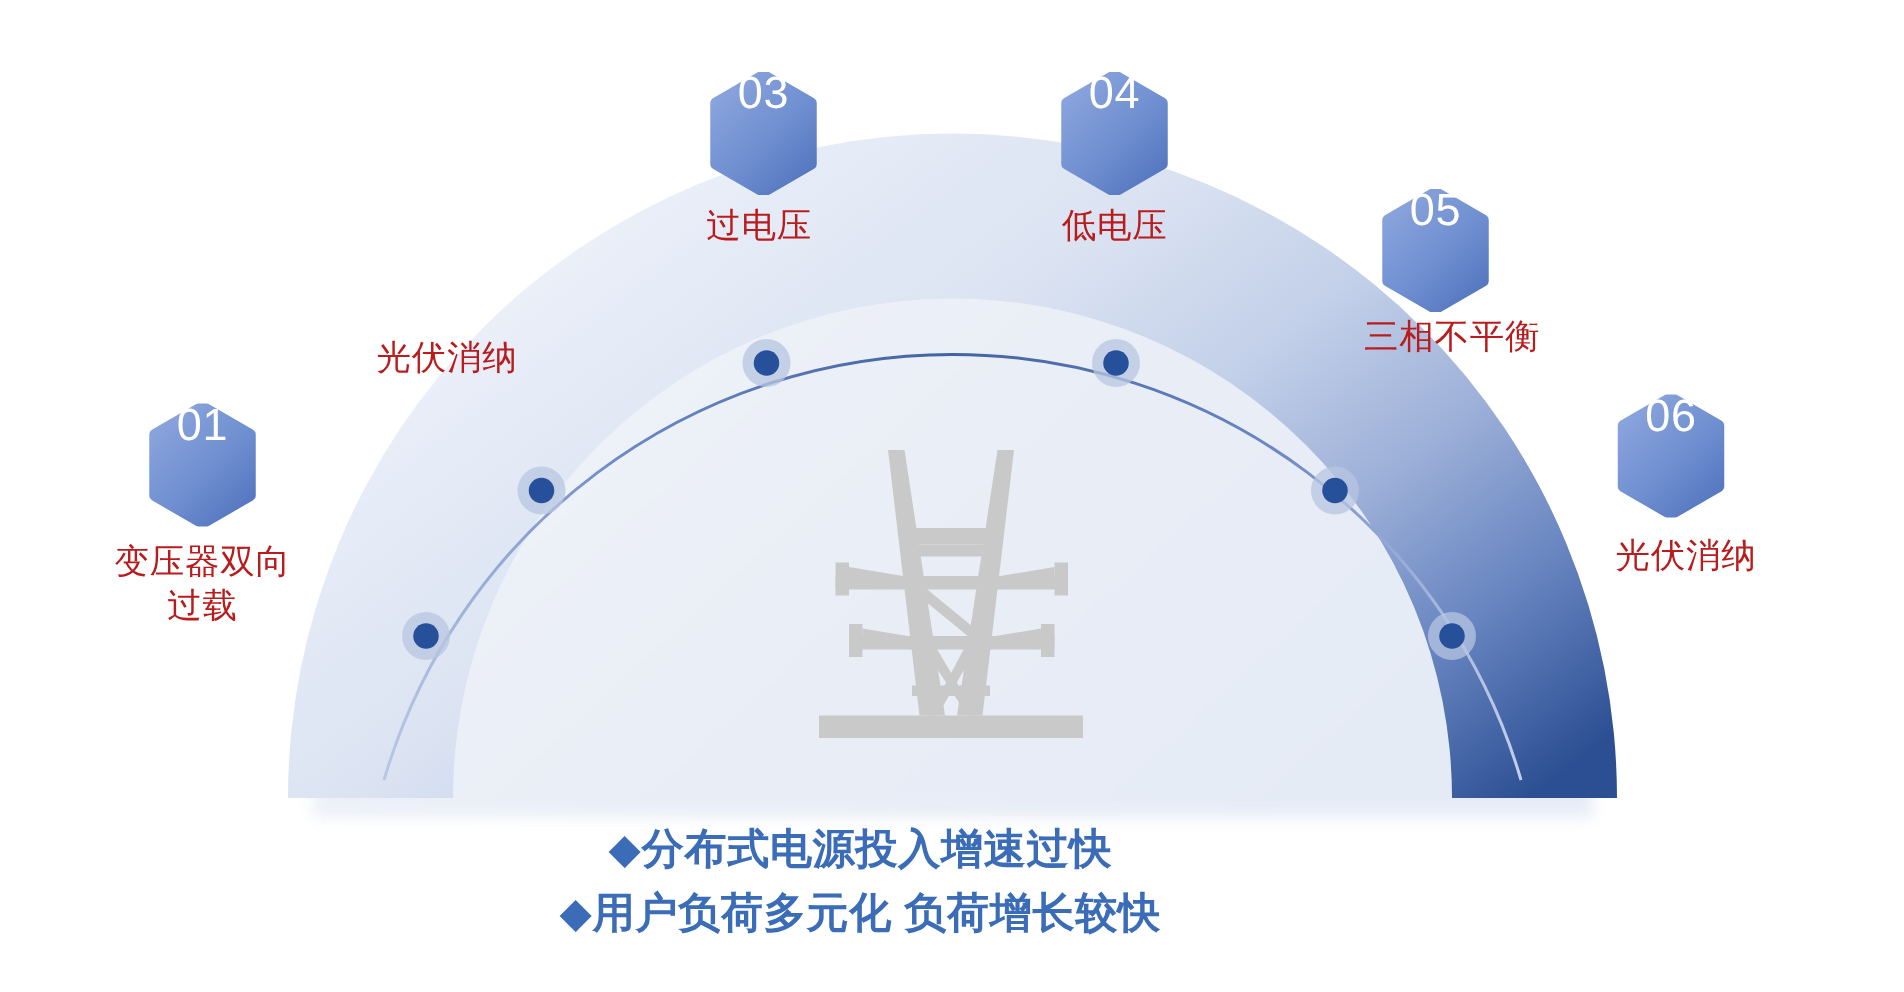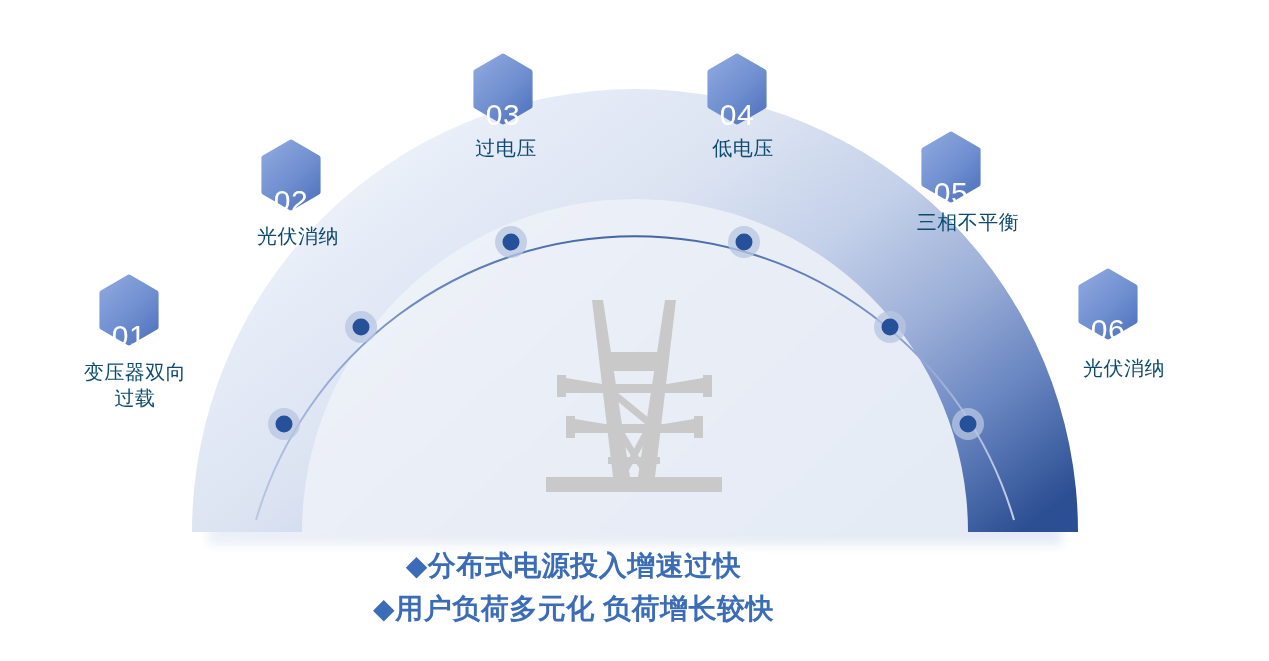--- a/index.html
+++ b/index.html
@@ -21,24 +21,24 @@
     position: absolute;
     left: 0;
     top: 0;
     width: 1269px;
     height: 661px;
   }
 
   
   .hex {
     position: absolute;
-    width: 60px;
+    width: 72px;
     height: 82px;
     display: flex;
-    align-items: flex-end;
+    align-items: flex-start;
     justify-content: center;
   }
   .hex .hexshape {
     position: absolute;
     left: 0; top: 0;
     width: 100%;
     height: 100%;
   }
   .hex .hexnum {
     position: relative;
@@ -47,22 +47,22 @@
     font-size: 30px;
     font-weight: 400;
     letter-spacing: 0.5px;
     line-height: 1;
     font-family: "Liberation Sans", "DejaVu Sans", sans-serif;
   }
 
   
   .node-label {
     position: absolute;
-    color: #0c4a6e;
-    font-size: 20px;
+    color: #b91c1c;
+    font-size: 23px;
     line-height: 1.28;
     text-align: center;
     white-space: pre-line;
     font-family: "Liberation Sans", "DejaVu Sans", sans-serif;
     letter-spacing: 0.5px;
   }
 
   
   #notes {
     position: absolute;
@@ -194,26 +194,20 @@
     </g>
   </svg>
 
   <div class="hex" style="left:99px;  top:269px;">
     <svg class="hexshape" viewBox="0 0 72 82">
       <path d="M36 2 L68 20.5 L68 61.5 L36 80 L4 61.5 L4 20.5 Z" fill="url(#hexGrad)" stroke="none" stroke-linejoin="round" stroke-width="7" style="stroke:url(#hexGrad)"></path>
     </svg>
     <span class="hexnum">01</span>
   </div>
 
-  <div class="hex" style="left:261px; top:134px;">
-    <svg class="hexshape" viewBox="0 0 72 82">
-      <path d="M36 2 L68 20.5 L68 61.5 L36 80 L4 61.5 L4 20.5 Z" fill="url(#hexGrad)" stroke-linejoin="round" stroke-width="7" style="stroke:url(#hexGrad)"></path>
-    </svg>
-    <span class="hexnum">02</span>
-  </div>
 
   <div class="hex" style="left:473px; top:48px;">
     <svg class="hexshape" viewBox="0 0 72 82">
       <path d="M36 2 L68 20.5 L68 61.5 L36 80 L4 61.5 L4 20.5 Z" fill="url(#hexGrad)" stroke-linejoin="round" stroke-width="7" style="stroke:url(#hexGrad)"></path>
     </svg>
     <span class="hexnum">03</span>
   </div>
 
   <div class="hex" style="left:707px; top:48px;">
     <svg class="hexshape" viewBox="0 0 72 82">

